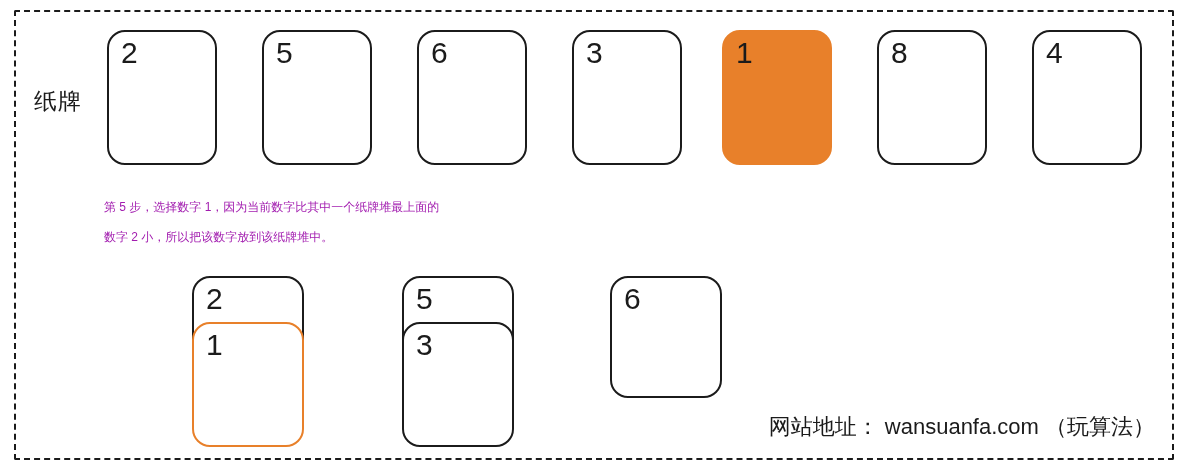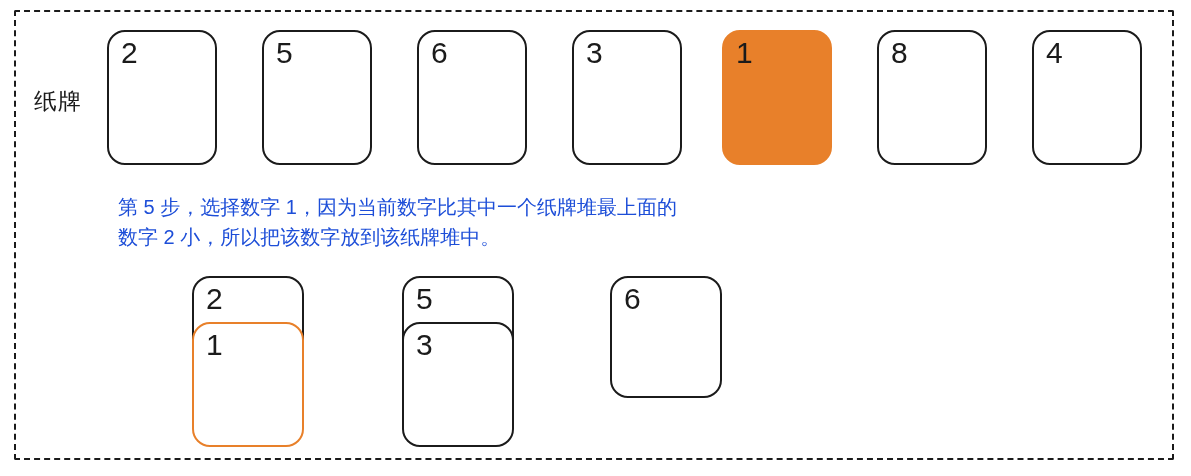--- a/index.html
+++ b/index.html
@@ -60,25 +60,25 @@
   }
   .card.highlight {
     border-color: #e8802a;
   }
   .card.highlight .num {
     color: #1b1b1b;
   }
   .top-card { top: 30px; width: 110px; height: 135px; }
   .caption {
     position: absolute;
-    left: 118px;
+    left: 104px;
     top: 192px;
-    font-size: 20px;
+    font-size: 12px;
     line-height: 30px;
-    color: #1d4ed8;
+    color: #a21caf;
     white-space: pre-line;
   }
   .site {
     position: absolute;
     right: 36px;
     bottom: 34px;
     font-size: 22px;
     color: #1b1b1b;
     white-space: nowrap;
   }
@@ -128,14 +128,15 @@
     <span class="num">5</span>
   </div>
   <div class="card" style="left:402px; top:322px; width:112px; height:125px;">
     <span class="num">3</span>
   </div>
 
   <div class="card" style="left:610px; top:276px; width:112px; height:122px;">
     <span class="num">6</span>
   </div>
 
+  <div class="site">网站地址： wansuanfa.com （玩算法）</div>
 
 </div>
 
 </body></html>

